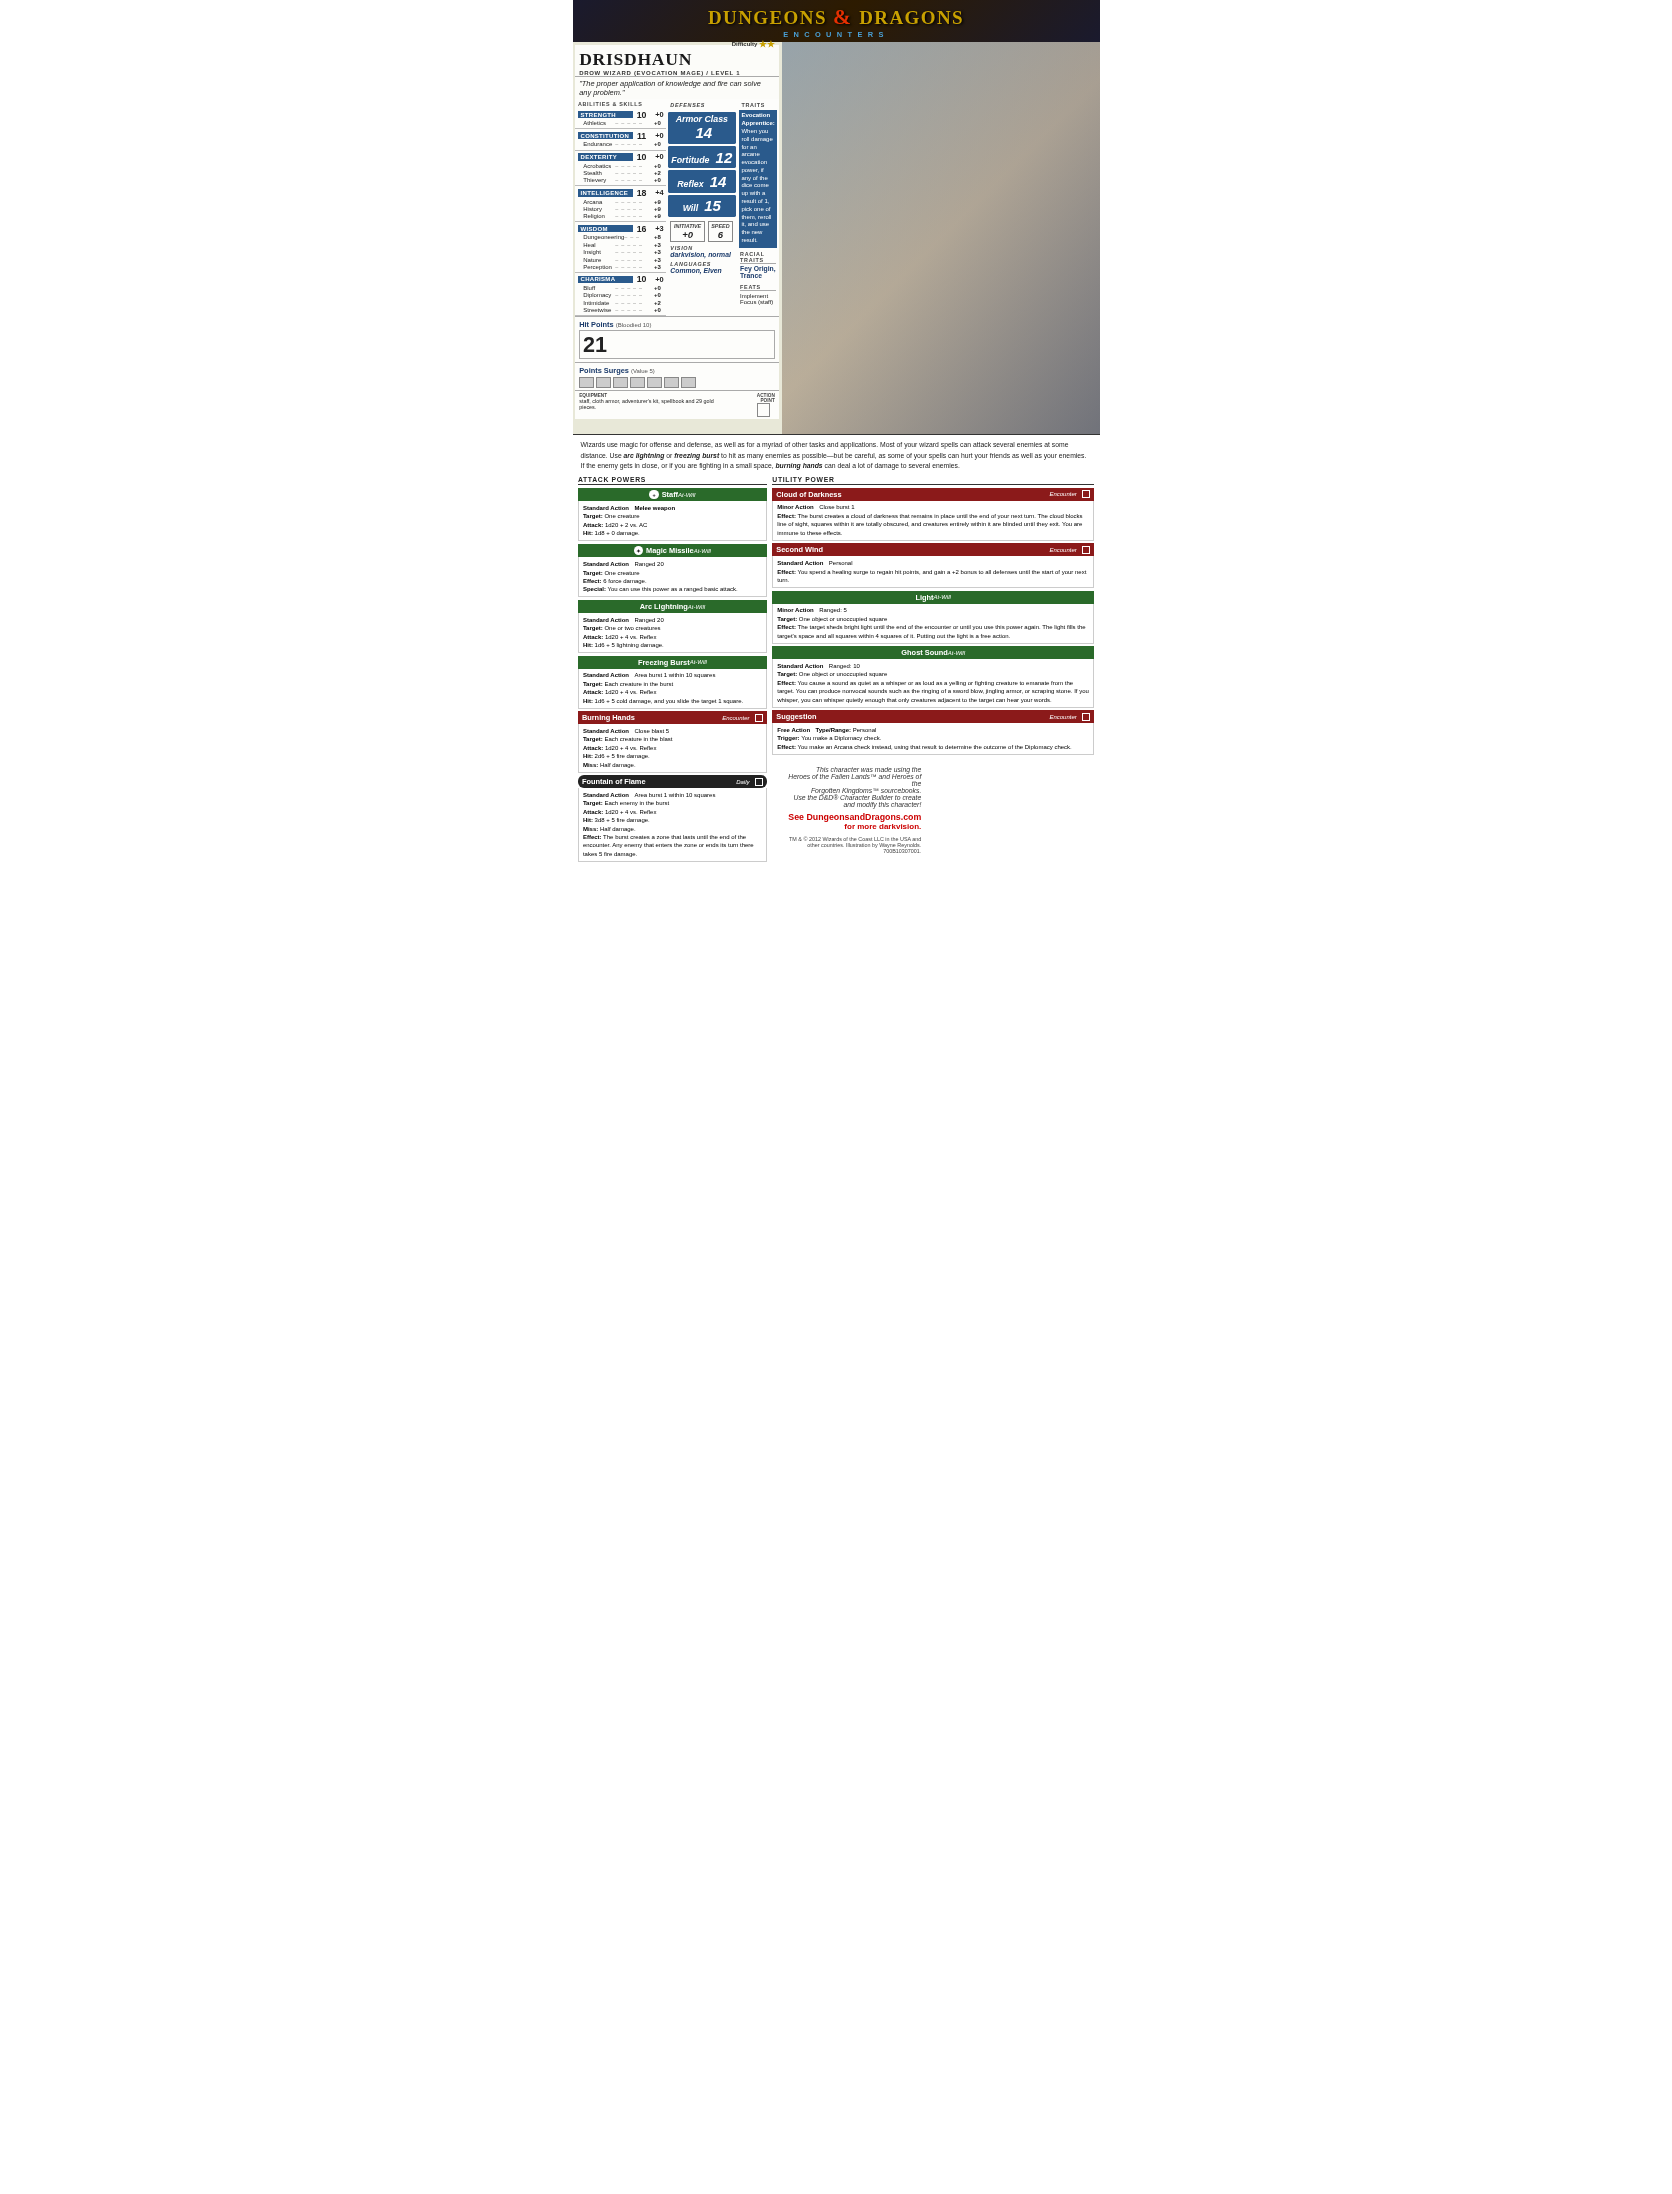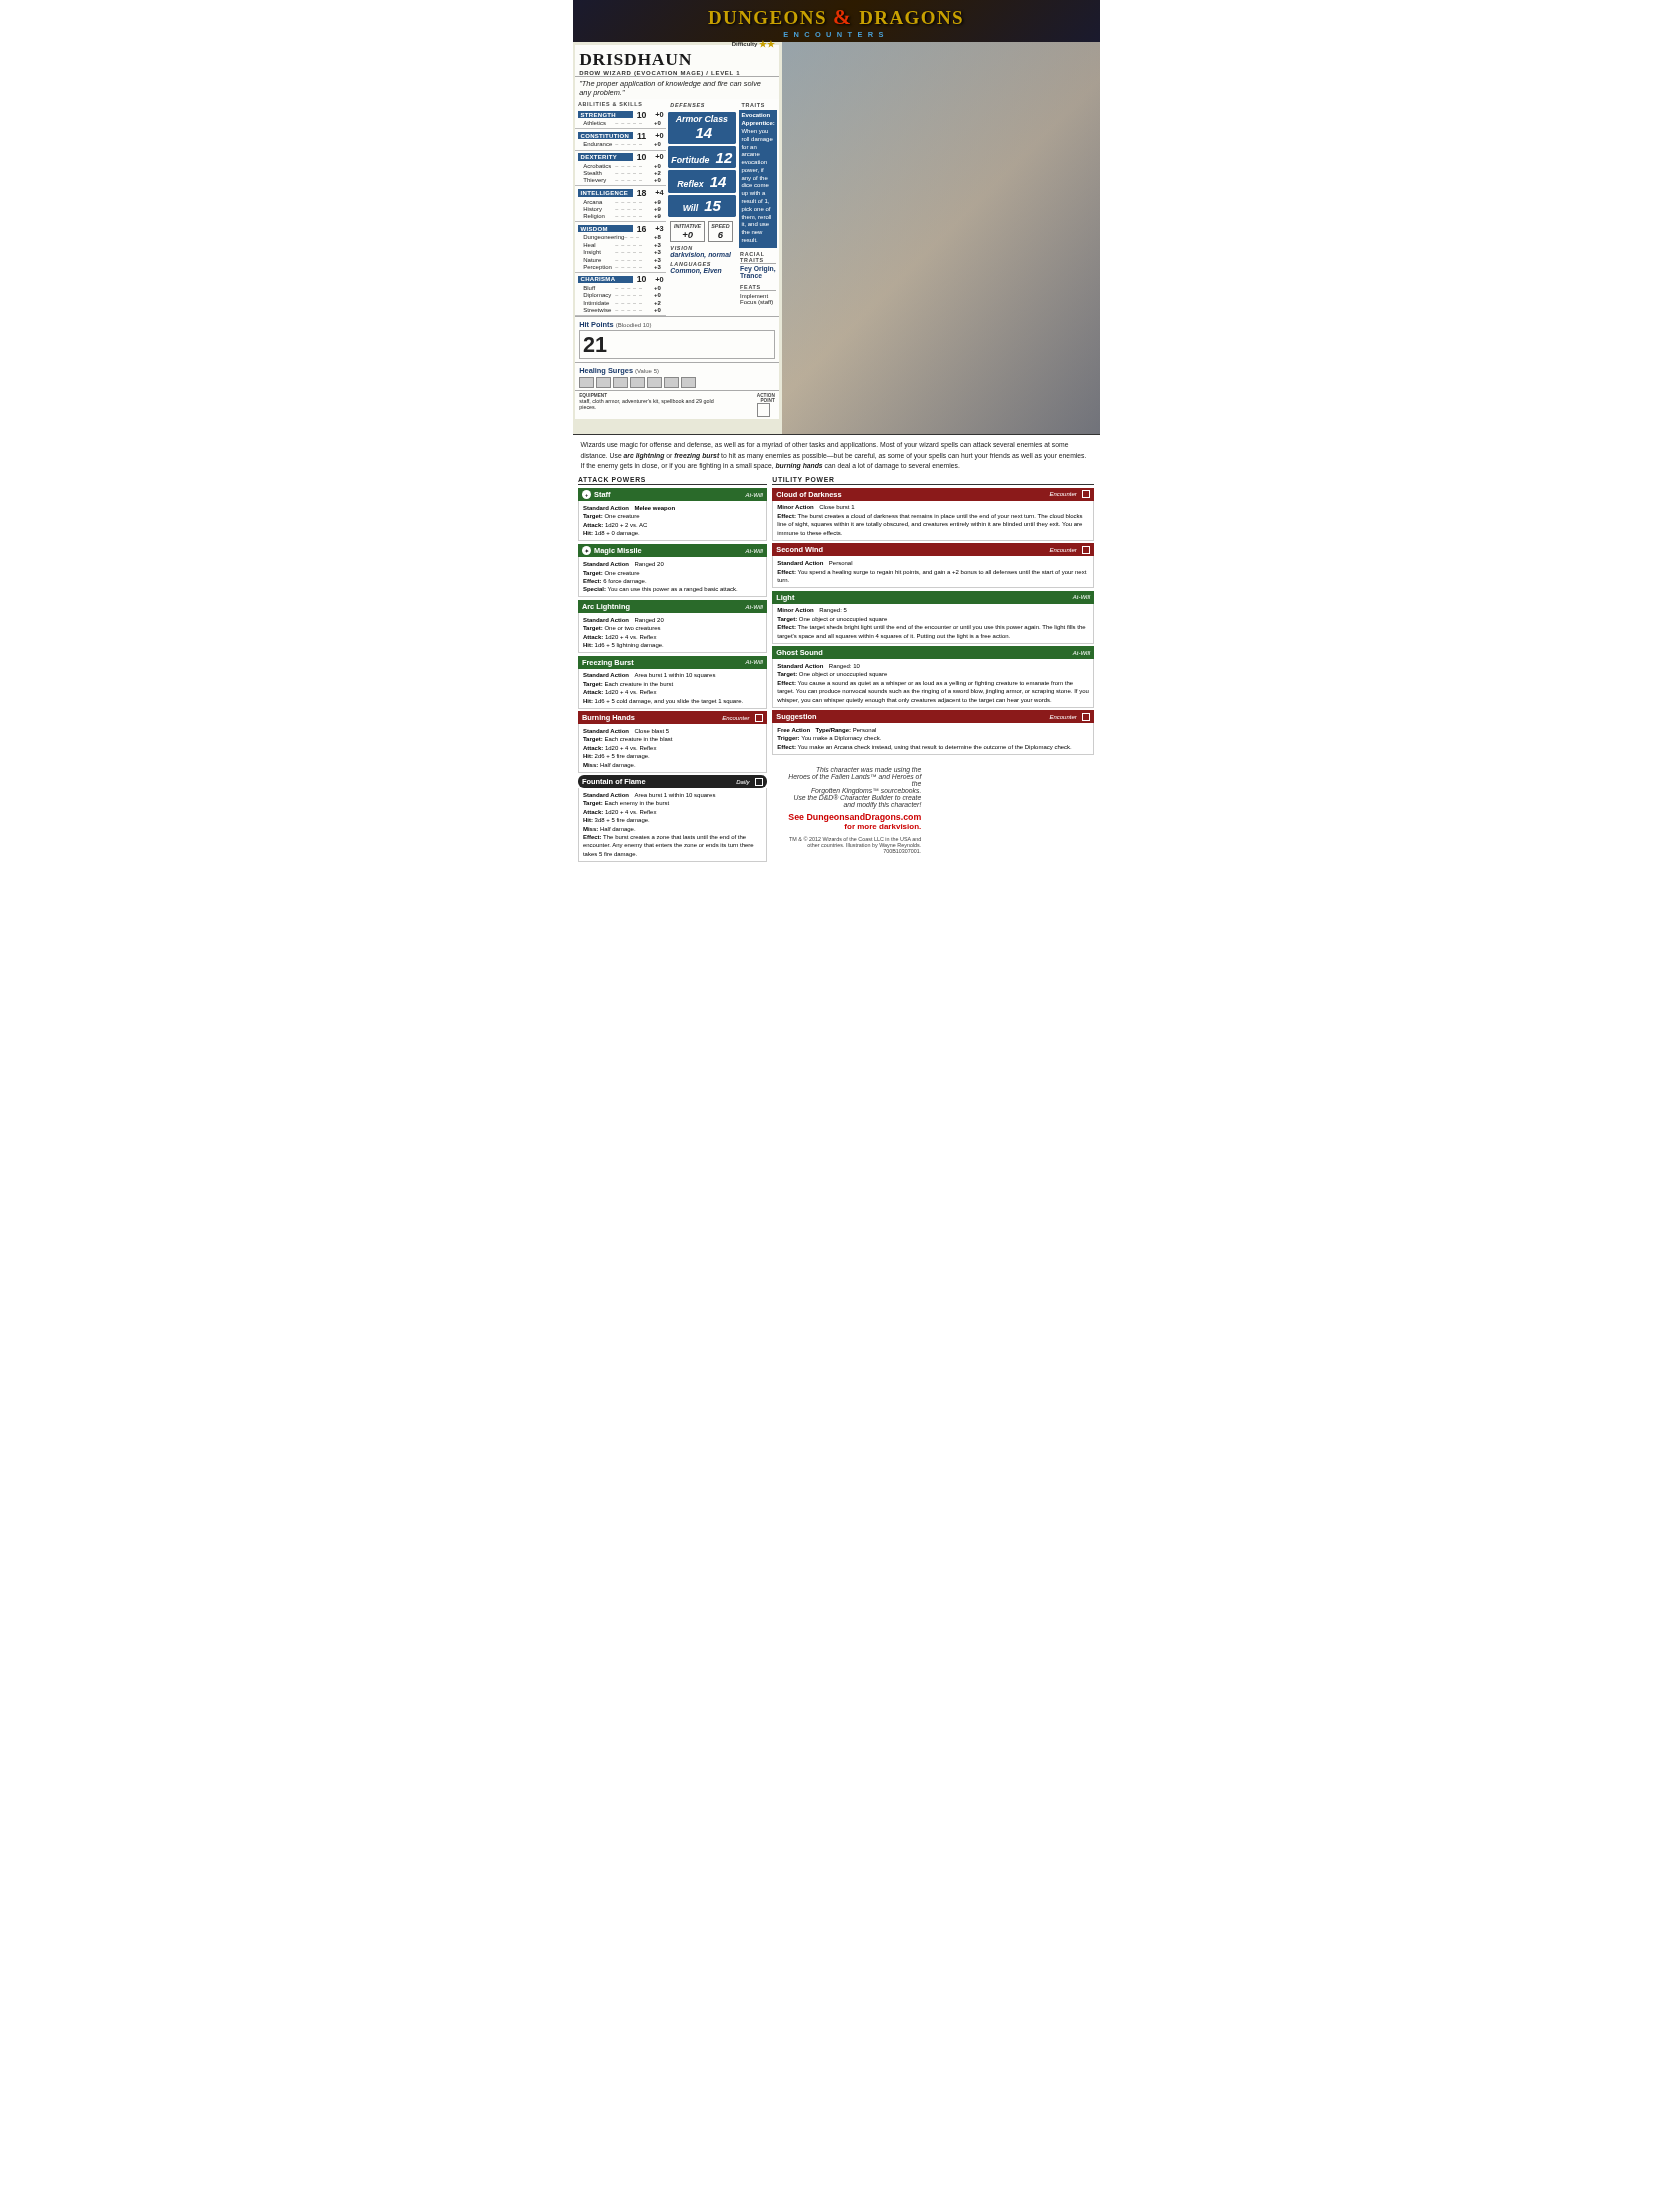--- a/index.html
+++ b/index.html
@@ -334,21 +334,21 @@
 
     
     .power-card { margin-bottom: 2.7px; }
     .power-header {
       display: flex;
       align-items: center;
       justify-content: space-between;
       padding: 2px 4px;
       color: #fff;
     }
-    .power-header.atwill { background: #2a6a2a; }
+    .power-header.atwill { background: #2a6a2a; justify-content: center; }
     .power-header.encounter { background: #8b1a1a; }
     .power-header.daily { background: #222; border-radius: 6px; }
 
     .power-name {
       font-size: 7.4px;
       font-weight: bold;
       display: flex;
       align-items: center;
       gap: 2.7px;
     }
@@ -642,21 +642,21 @@
 
     <div class="hp-section">
       <span class="hp-label">Hit Points</span>
       <span class="hp-bloodied">(Bloodied 10)</span>
       <div class="hp-box">
         <div class="hp-value">21</div>
       </div>
     </div>
 
     <div class="surges-section">
-      <span class="surges-label">Healing Surges</span>
+      <span class="surges-label">Points Surges</span>
       <span class="surges-value-label">(Value 5)</span>
       <div class="surge-boxes">
         <div class="surge-box"></div>
         <div class="surge-box"></div>
         <div class="surge-box"></div>
         <div class="surge-box"></div>
         <div class="surge-box"></div>
         <div class="surge-box"></div>
         <div class="surge-box"></div>
       </div>

